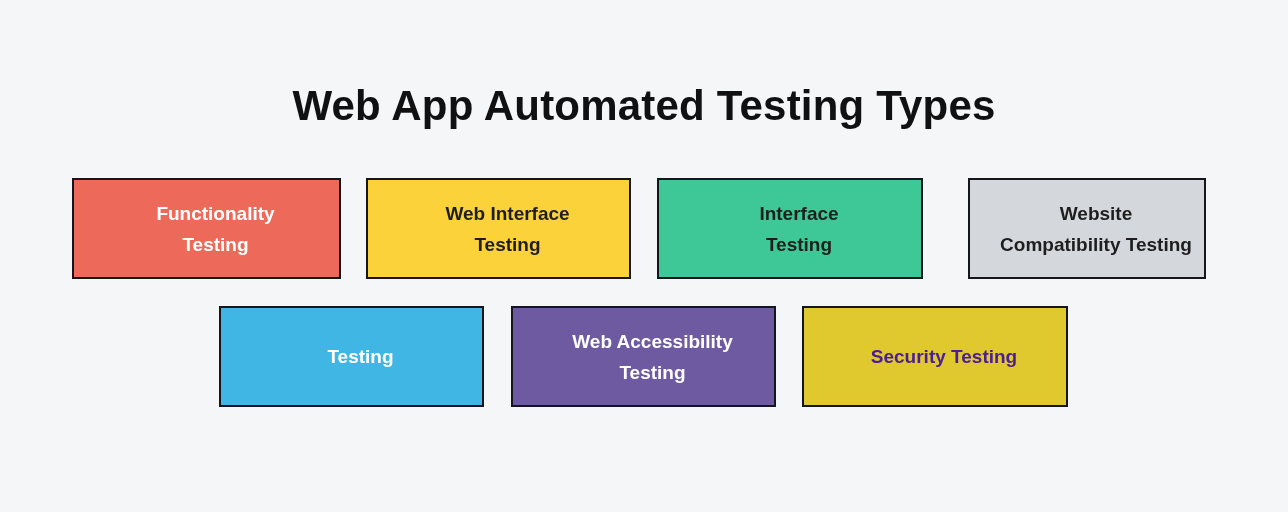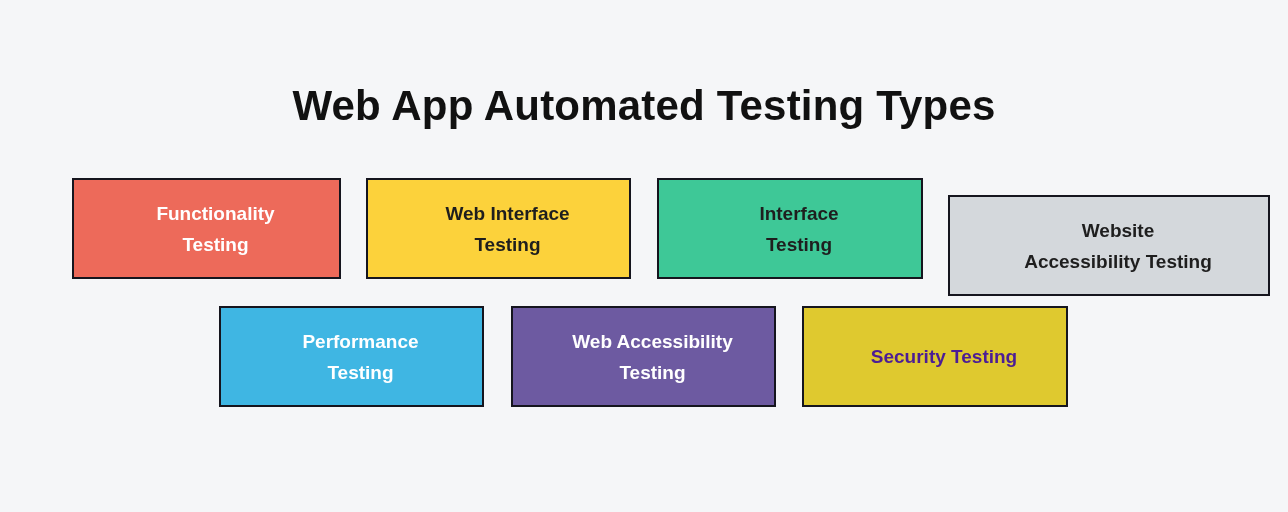--- a/index.html
+++ b/index.html
@@ -39,21 +39,21 @@
     font-size: 19px;
     font-weight: bold;
     line-height: 31px;
     padding-left: 18px;
   }
   .row1 { top: 178px; }
   .row2 { top: 306px; }
   .b1 { left: 72px;  width: 269px; }
   .b2 { left: 366px; width: 265px; }
   .b3 { left: 657px; width: 266px; }
-  .b4 { left: 948px; width: 322px; margin-top: 17px; }
+  .b4 { left: 968px; width: 238px; }
   .b5 { left: 219px; width: 265px; }
   .b6 { left: 511px; width: 265px; }
   .b7 { left: 802px; width: 266px; }
 </style>
 </head>
 <body>
 
 <div class="canvas">
 
   <h1 class="title">Web App Automated Testing Types</h1>
@@ -68,25 +68,24 @@
     <div>Testing</div>
   </div>
 
   <div class="box row1 b3" style="background-color: rgb(62, 200, 151); color: rgb(30, 30, 30); text-align: center;">
     <div>Interface</div>
     <div>Testing</div>
   </div>
 
   <div class="box row1 b4" style="background-color: rgb(212, 216, 220); color: rgb(30, 30, 30);">
     <div>Website</div>
-    <div>Accessibility Testing</div>
+    <div>Compatibility Testing</div>
   </div>
 
   <div class="box row2 b5" style="background-color: rgb(63, 182, 227); color: rgb(255, 255, 255);">
-    <div>Performance</div>
     <div>Testing</div>
   </div>
 
   <div class="box row2 b6" style="background-color: rgb(109, 90, 161); color: rgb(255, 255, 255);">
     <div>Web Accessibility</div>
     <div>Testing</div>
   </div>
 
   <div class="box row2 b7" style="background-color: rgb(223, 201, 47); color: #4c1d95;">
     <div>Security Testing</div>

